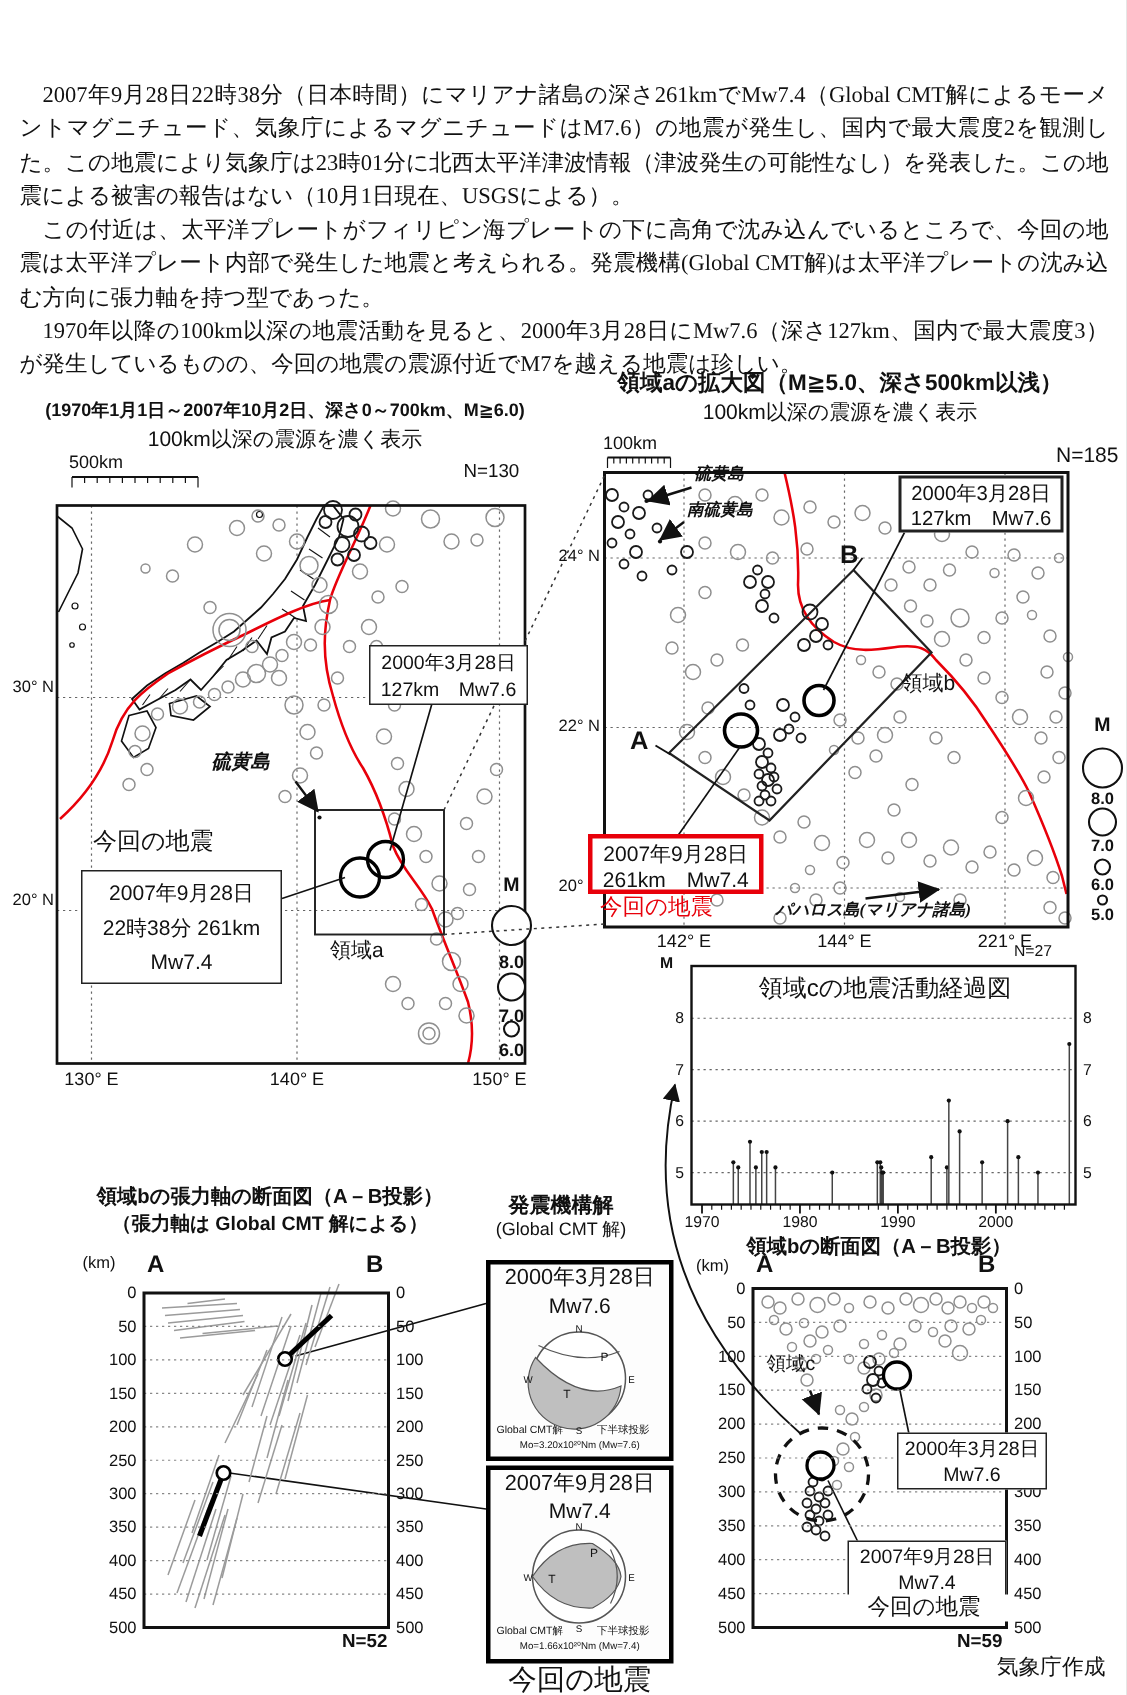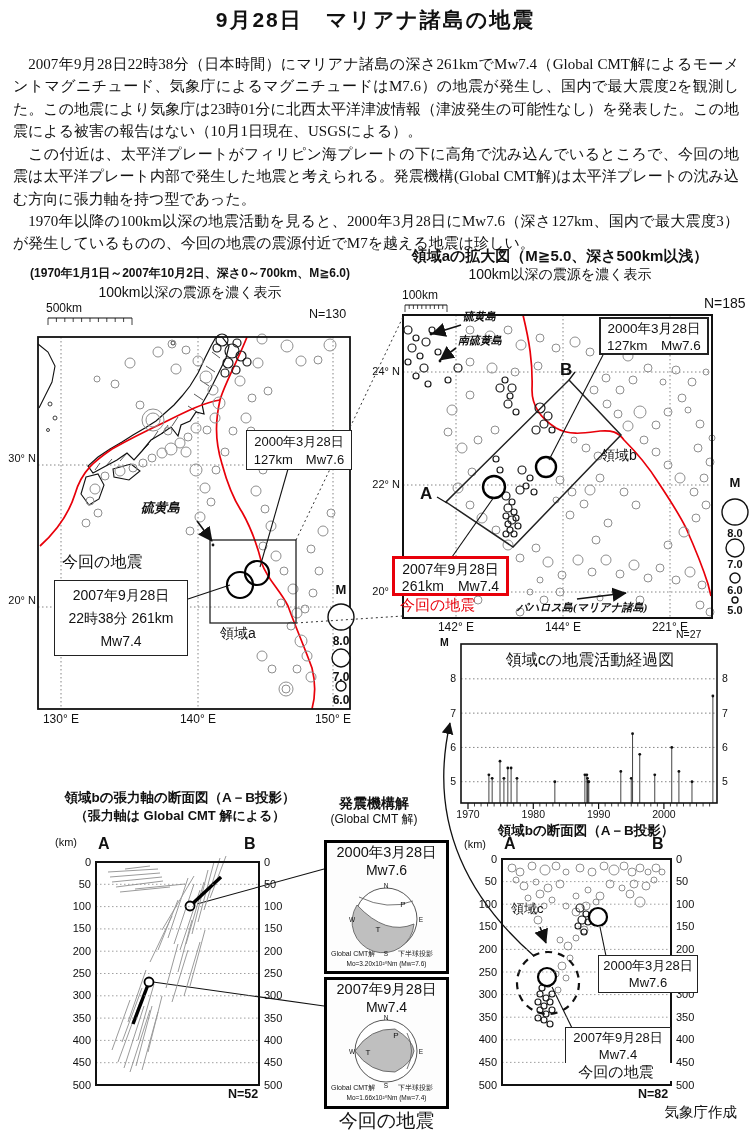--- a/index.html
+++ b/index.html
@@ -618,21 +618,20 @@
       <text x="497" y="1043.3" fill="#111" font-size="11" text-anchor="end">400</text>
       <text x="676" y="1043.3" fill="#111" font-size="11" text-anchor="start">400</text>
       <line x1="502" y1="1062.4" x2="671" y2="1062.4" stroke="#888" stroke-width="0.8" stroke-dasharray="1.5,2.5"></line>
       <text x="497" y="1065.9" fill="#111" font-size="11" text-anchor="end">450</text>
       <text x="676" y="1065.9" fill="#111" font-size="11" text-anchor="start">450</text>
       <text x="497" y="1088.5" fill="#111" font-size="11" text-anchor="end">500</text>
       <text x="676" y="1088.5" fill="#111" font-size="11" text-anchor="start">500</text>
       <rect x="502" y="859" width="169" height="226" fill="none" stroke="#111" stroke-width="2"></rect>
     </svg>
 
-  <div class="title">9月28日　マリアナ諸島の地震</div>
   <p class="para" style="top:38px">　2007年9月28日22時38分（日本時間）にマリアナ諸島の深さ261kmでMw7.4（Global CMT解によるモーメントマグニチュード、気象庁によるマグニチュードはM7.6）の地震が発生し、国内で最大震度2を観測した。この地震により気象庁は23時01分に北西太平洋津波情報（津波発生の可能性なし）を発表した。この地震による被害の報告はない（10月1日現在、USGSによる）。</p>
   <p class="para" style="top:128px">　この付近は、太平洋プレートがフィリピン海プレートの下に高角で沈み込んでいるところで、今回の地震は太平洋プレート内部で発生した地震と考えられる。発震機構(Global CMT解)は太平洋プレートの沈み込む方向に張力軸を持つ型であった。</p>
   <p class="para" style="top:195px">　1970年以降の100km以深の地震活動を見ると、2000年3月28日にMw7.6（深さ127km、国内で最大震度3）が発生しているものの、今回の地震の震源付近でM7を越える地震は珍しい。</p>
 
   <div class="t b c" style="left:8px;top:266px;width:364px;font-size:12px">(1970年1月1日～2007年10月2日、深さ0～700km、M≧6.0)</div>
   <div class="t c ser" style="left:20px;top:284px;width:340px;font-size:14px">100km以深の震源を濃く表示</div>
   <div class="t" style="left:46px;top:301px;font-size:12px">500km</div>
   <div class="t" style="left:309px;top:307px;font-size:12.5px">N=130</div>
   <div class="t r" style="left:2px;top:452px;width:34px;font-size:11px">30° N</div>
   <div class="t r" style="left:2px;top:594px;width:34px;font-size:11px">20° N</div>
@@ -721,21 +720,21 @@
   <div class="t" style="left:511px;top:901px;font-size:13px">領域c</div>
   <div class="box" style="left:598px;top:955px;width:100px;height:38px;padding-top:1px">
     <div style="font-size:13px;line-height:17px">2000年3月28日</div>
     <div style="font-size:13px;line-height:17px">Mw7.6</div>
   </div>
   <div class="box" style="left:565px;top:1027px;width:106px;height:38px;padding-top:1px">
     <div style="font-size:13px;line-height:17px">2007年9月28日</div>
     <div style="font-size:13px;line-height:17px">Mw7.4</div>
   </div>
   <div class="t c" style="left:560px;top:1063px;width:112px;font-size:15px;background:#fff;z-index:2">今回の地震</div>
-  <div class="t b" style="left:638px;top:1087px;font-size:12.5px">N=82</div>
+  <div class="t b" style="left:638px;top:1087px;font-size:12.5px">N=59</div>
   <div class="t r ser" style="left:607px;top:1104px;width:130px;font-size:14.5px">気象庁作成</div>
 
   <svg id="gfx2" class="lay" width="751" height="1130">
       <circle cx="386" cy="919" r="31" fill="#fff" stroke="#555" stroke-width="1"></circle>
       <path d="M357,905 Q386,936 414,924 A31,31 0 1 1 357,905 Z" fill="#bfbfbf" stroke="#555" stroke-width="0.8"></path>
       <path d="M359,897 Q388,911 413,901" fill="none" stroke="#555" stroke-width="0.8"></path>
       <circle cx="386" cy="1051" r="31" fill="#fff" stroke="#555" stroke-width="1"></circle>
       <path d="M355,1051 Q370,1028 395,1029 Q413,1040 414,1051 Q412,1063 395,1072 Q370,1073 355,1051 Z" fill="#bfbfbf" stroke="#555" stroke-width="0.8"></path>
       <path d="M407,1033 Q416,1051 407,1069" fill="none" stroke="#555" stroke-width="0.8"></path>
       <text x="386" y="888" fill="#111" font-size="6.5" text-anchor="middle">N</text>

